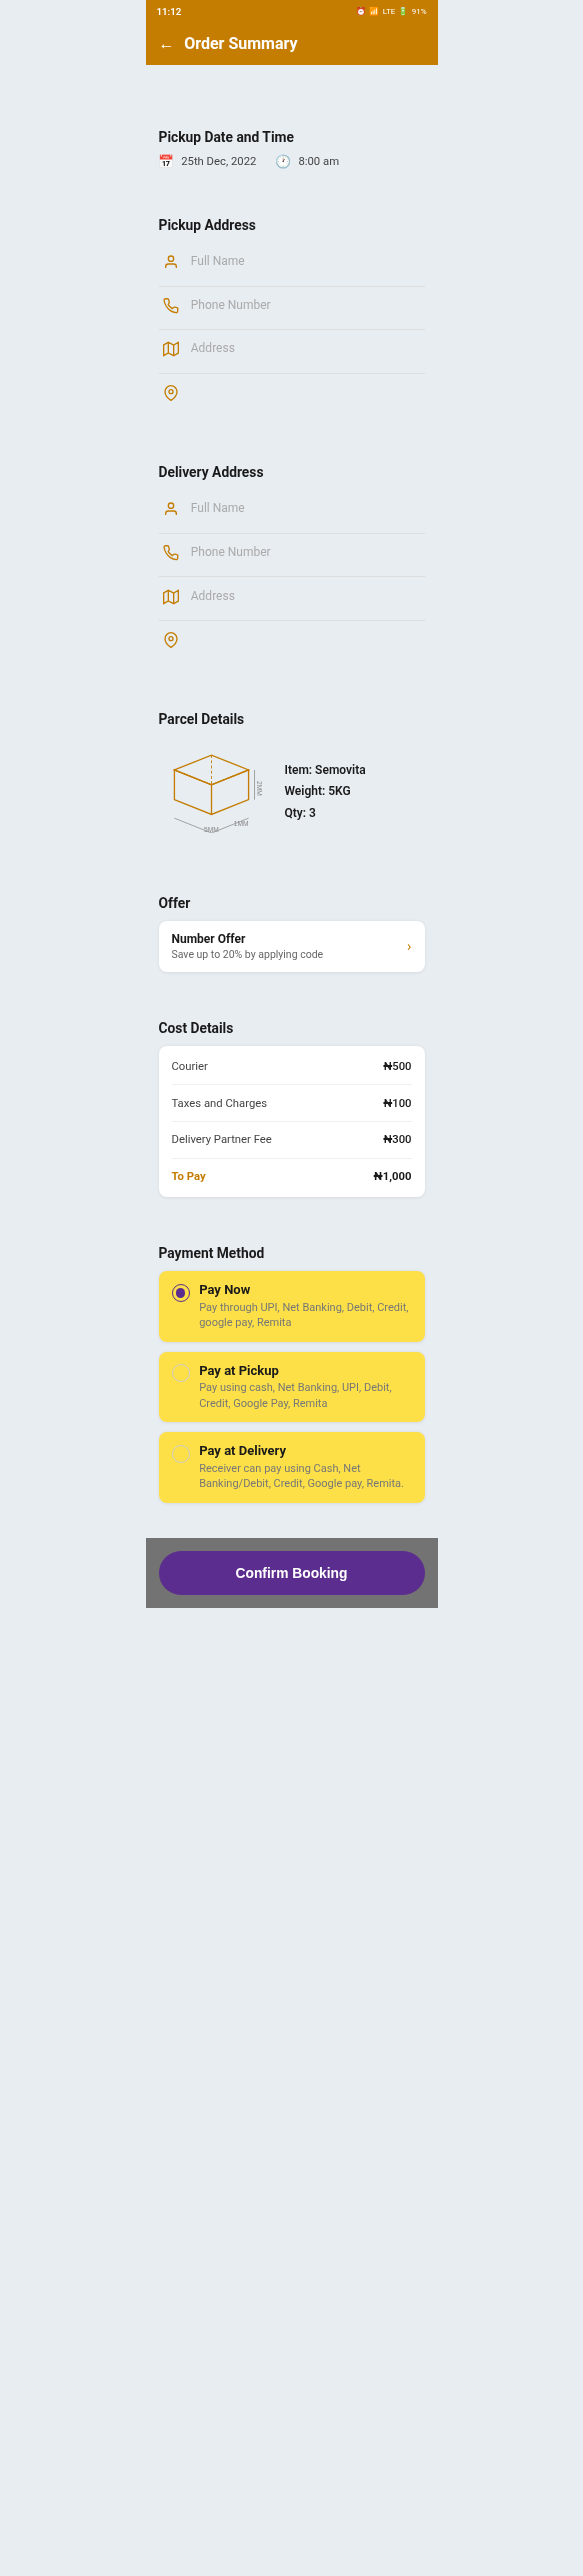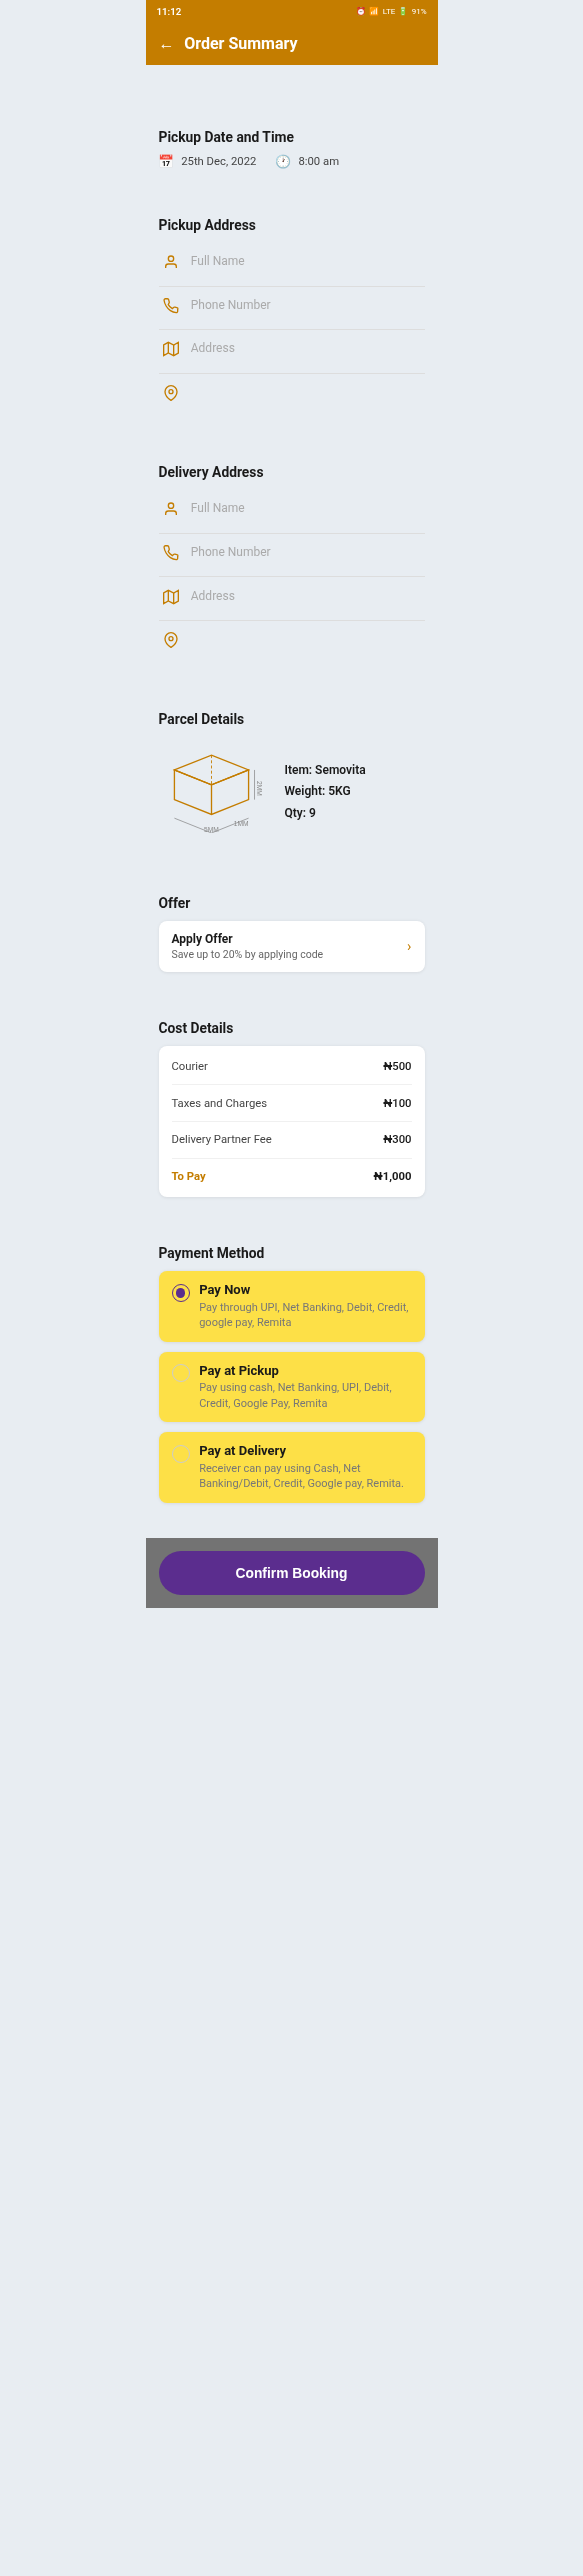--- a/index.html
+++ b/index.html
@@ -420,30 +420,30 @@
           <line x1="128" y1="35" x2="128" y2="75" stroke="#888" stroke-width="1"></line>
 
           <text x="60" y="118" font-size="9" fill="#888" font-family="sans-serif">5MM</text>
           <text x="128" y="58" font-size="9" fill="#888" font-family="sans-serif" transform="rotate(90,134,56)">2MM</text>
           <text x="100" y="110" font-size="9" fill="#888" font-family="sans-serif">1MM</text>
         </svg>
       </div>
       <div class="parcel-info">
         <p>Item: Semovita</p>
         <p>Weight: 5KG</p>
-        <p>Qty: 9</p>
+        <p>Qty: 3</p>
       </div>
     </div>
   </div>
 
   <div class="offer-section">
     <div class="section-title">Offer</div>
     <div class="offer-card">
       <div class="offer-text">
-        <div class="offer-title">Apply Offer</div>
+        <div class="offer-title">Number Offer</div>
         <div class="offer-subtitle">Save up to 20% by applying code</div>
       </div>
       <span class="offer-arrow">›</span>
     </div>
   </div>
 
   <div class="cost-section">
     <div class="section-title">Cost Details</div>
     <div class="cost-card">
       <div class="cost-row">

